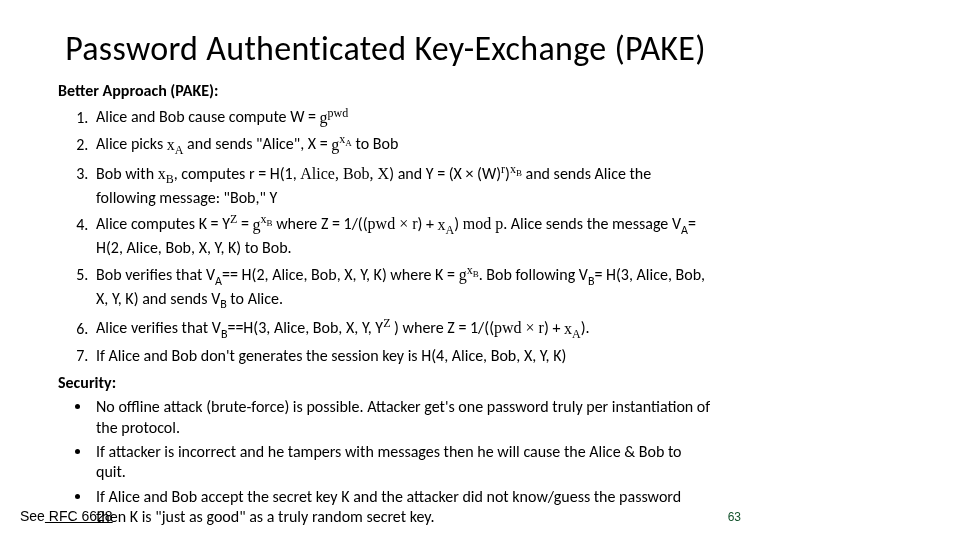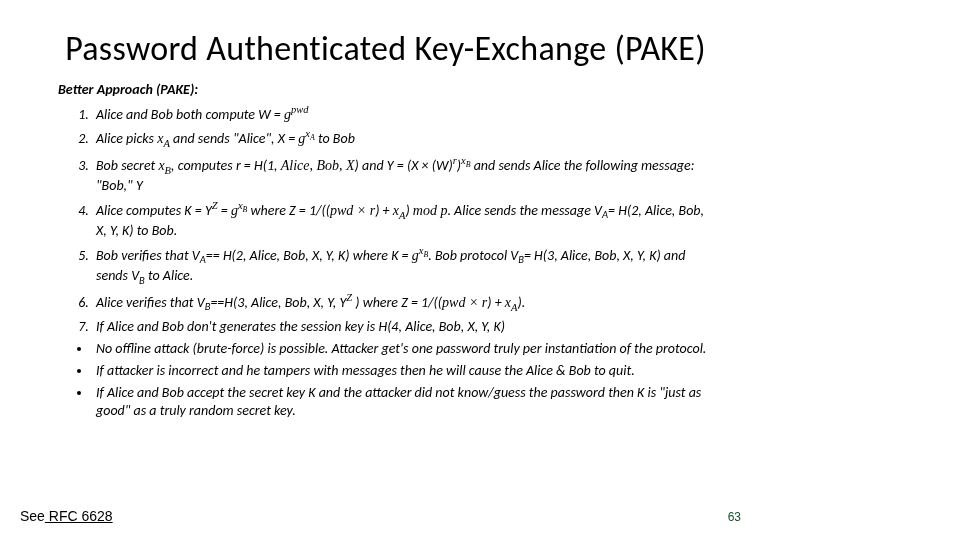--- a/index.html
+++ b/index.html
@@ -1,19 +1,19 @@
 <!DOCTYPE html>
 <html><head>
 <meta charset="utf-8">
 <style>
   * { margin: 0; padding: 0; box-sizing: border-box; }
   html, body { width: 960px; height: 540px; background: #fff; font-family: Calibri, Arial, sans-serif; color: #000; }
   .slide { position: relative; width: 771px; height: 540px; padding: 28px 58px 0 58px; }
   .title { font-size: 34px; font-weight: 300; text-align: center; margin-bottom: 12px; letter-spacing: 0.3px; }
-  .content { font-size: 14px; line-height: 1.28; font-style: italic; }
+  .content { font-size: 16px; line-height: 1.28; }
   .sect { font-weight: 700; margin-top: 6px; margin-bottom: 4px; }
   ol.steps { list-style: decimal; padding-left: 34px; }
   ol.steps > li { padding-left: 4px; margin-bottom: 4px; }
   ul.sec { list-style: disc; padding-left: 34px; }
   ul.sec > li { padding-left: 4px; margin-bottom: 4px; }
   .footer { position: absolute; left: 20px; bottom: 16px; font-size: 14px; font-family: Arial, sans-serif; }
   .footer .u { text-decoration: underline; }
   .pg { position: absolute; right: 30px; bottom: 16px; font-size: 12px; color: #14532d; font-family: Arial, sans-serif; }
   .math { font-family: "Cambria Math", "Times New Roman", serif; }
   .sup { vertical-align: super; font-size: 0.75em; }
@@ -25,40 +25,41 @@
 <div class="slide">
 
   <div class="title">Password Authenticated Key-Exchange (PAKE)</div>
 
   <div class="content">
 
     <div class="sect">Better Approach (PAKE):</div>
 
     <ol class="steps">
       <li>
-        <span>Alice and Bob both compute W = </span><span class="math"><span>g</span><span class="sup">pwd</span></span>
+        <span>Alice and Bob cause compute W = </span><span class="math"><span>g</span><span class="sup">pwd</span></span>
       </li>
       <li>
         <span>Alice picks </span><span class="math"><span>x</span><span class="sub">A</span></span><span> and sends "Alice", X = </span><span class="math"><span>g</span><span class="sup"><span>x</span><span class="sub">A</span></span></span><span> to Bob</span>
       </li>
       <li>
-        <span>Bob secret </span><span class="math"><span>x</span><span class="sub">B</span></span><span>, computes r = H(1, </span><span class="math">Alice, Bob, X</span><span>) and  Y = (X × (W)</span><span class="sup math">r</span><span>)</span><span class="sup math"><span>x</span><span class="sub">B</span></span><span> and sends Alice the following message:   "Bob," Y</span>
+        <span>Bob with </span><span class="math"><span>x</span><span class="sub">B</span></span><span>, computes r = H(1, </span><span class="math">Alice, Bob, X</span><span>) and  Y = (X × (W)</span><span class="sup math">r</span><span>)</span><span class="sup math"><span>x</span><span class="sub">B</span></span><span> and sends Alice the following message:   "Bob," Y</span>
       </li>
       <li>
         <span>Alice computes K = Y</span><span class="sup math">Z</span><span> = </span><span class="math"><span>g</span><span class="sup"><span>x</span><span class="sub">B</span></span></span><span> where Z = 1/((</span><span class="math">pwd × r</span><span>) + </span><span class="math"><span>x</span><span class="sub">A</span></span><span>)  </span><span class="math">mod p</span><span>.   Alice sends the message V</span><span class="sub">A</span><span>= H(2, Alice, Bob, X, Y, K) to Bob.</span>
       </li>
       <li>
-        <span>Bob verifies that V</span><span class="sub">A</span><span>== H(2, Alice, Bob, X, Y, K) where K =  </span><span class="math"><span>g</span><span class="sup"><span>x</span><span class="sub">B</span></span></span><span>. Bob protocol V</span><span class="sub">B</span><span>= H(3, Alice, Bob, X, Y, K) and sends V</span><span class="sub">B</span><span> to Alice.</span>
+        <span>Bob verifies that V</span><span class="sub">A</span><span>== H(2, Alice, Bob, X, Y, K) where K =  </span><span class="math"><span>g</span><span class="sup"><span>x</span><span class="sub">B</span></span></span><span>. Bob following V</span><span class="sub">B</span><span>= H(3, Alice, Bob, X, Y, K) and sends V</span><span class="sub">B</span><span> to Alice.</span>
       </li>
       <li>
         <span>Alice verifies that V</span><span class="sub">B</span><span>==H(3, Alice, Bob, X, Y, Y</span><span class="sup math">Z</span><span> ) where Z = 1/((</span><span class="math">pwd × r</span><span>) + </span><span class="math"><span>x</span><span class="sub">A</span></span><span>).</span>
       </li>
       <li><span>If Alice and Bob don't generates the session key is H(4, Alice, Bob, X, Y, K)</span></li>
     </ol>
 
+    <div class="sect">Security:</div>
 
     <ul class="sec">
       <li>No offline attack (brute-force) is possible. Attacker get's one password truly per instantiation of the protocol.</li>
       <li>If attacker is incorrect and he tampers with messages then he will cause the Alice &amp; Bob to quit.</li>
       <li>If Alice and Bob accept the secret key K and the attacker did not know/guess the password then K is "just as good" as a truly random secret key.</li>
     </ul>
 
   </div>
 
   <div class="footer">

